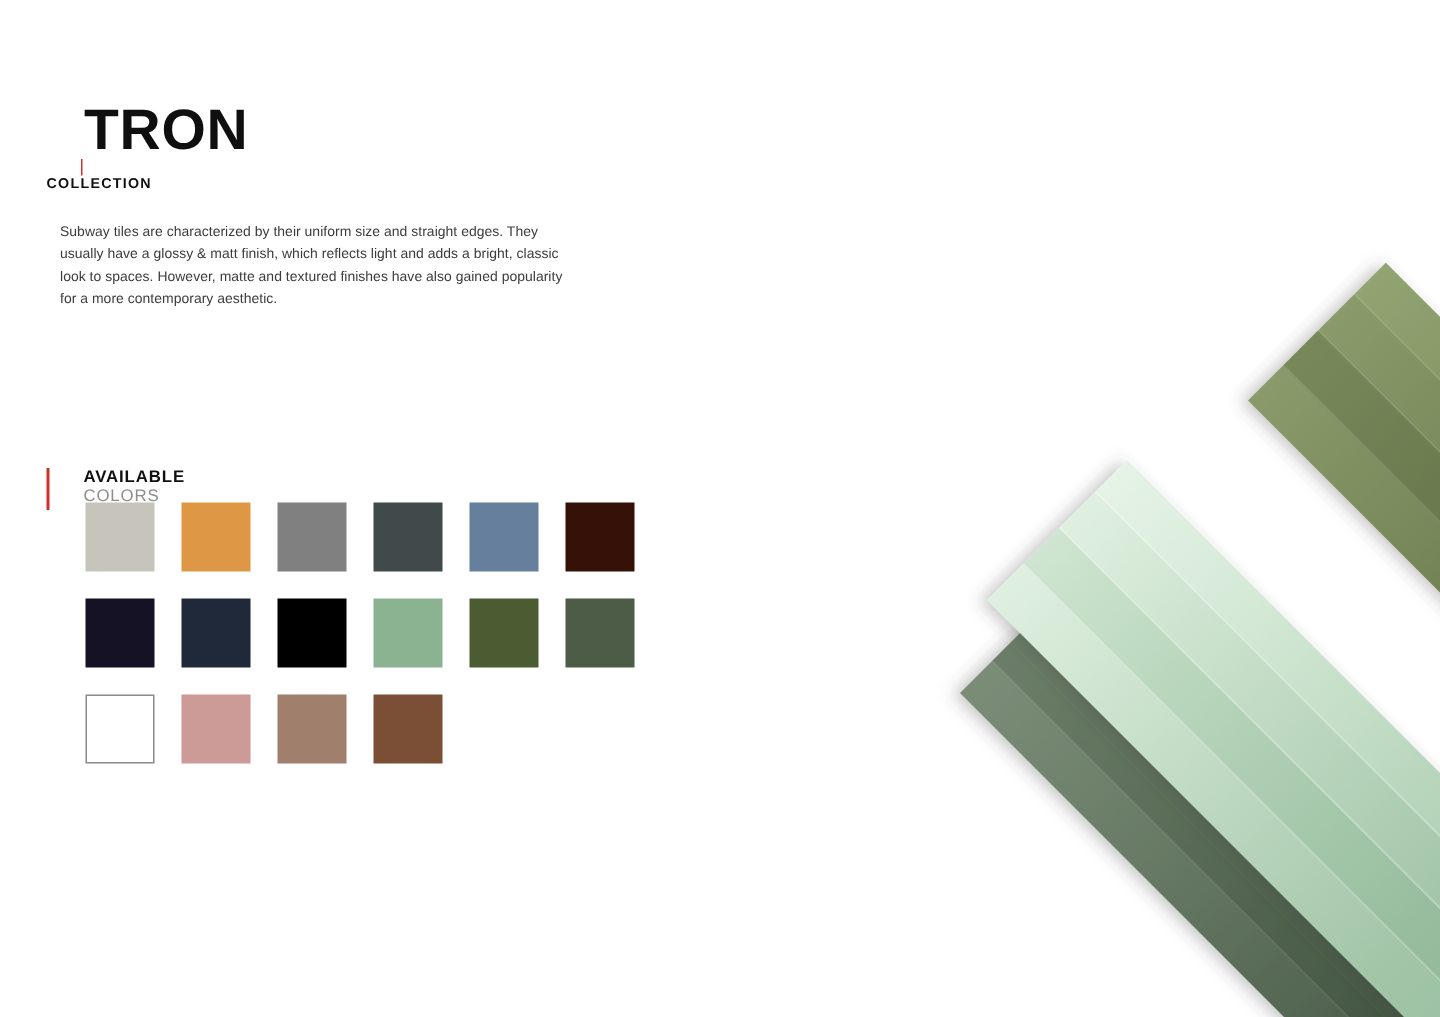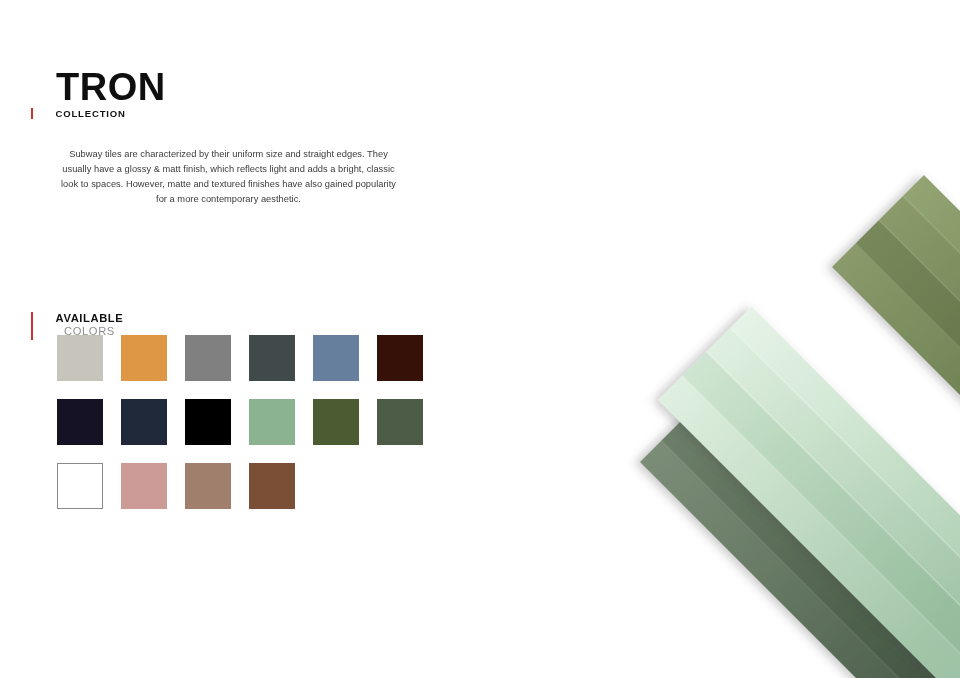--- a/index.html
+++ b/index.html
@@ -25,21 +25,20 @@
     overflow: hidden;
   }
 
   
   .left-pane {
     position: absolute;
     left: 0;
     top: 0;
     width: 470px;
     height: 678px;
-    text-align: center;
   }
 
   .brand-title {
     position: absolute;
     left: 56px;
     top: 68px;
     font-size: 38px;
     font-weight: 700;
     letter-spacing: 0.5px;
     color: #0f0f0f;
@@ -47,38 +46,39 @@
     font-family: "Liberation Sans", sans-serif;
   }
 
   .collection-row {
     position: absolute;
     left: 31px;
     top: 106px;
     display: flex;
     align-items: center;
     height: 14px;
+    flex-direction: column;
   }
   .tick-bar {
     width: 1.5px;
     height: 11px;
     background: #d0312d;
     margin-right: 23px;
     flex: 0 0 auto;
   }
   .collection-label {
     font-size: 9.5px;
     font-weight: 700;
     letter-spacing: 0.85px;
     color: #101010;
   }
 
   .intro-paragraph {
     position: absolute;
-    left: 56px;
+    left: 40px;
     top: 138px;
     width: 345px;
     font-size: 9.3px;
     line-height: 1.62;
     color: #3b3b3b;
     letter-spacing: 0.02px;
   }
 
   
   .colors-heading {

